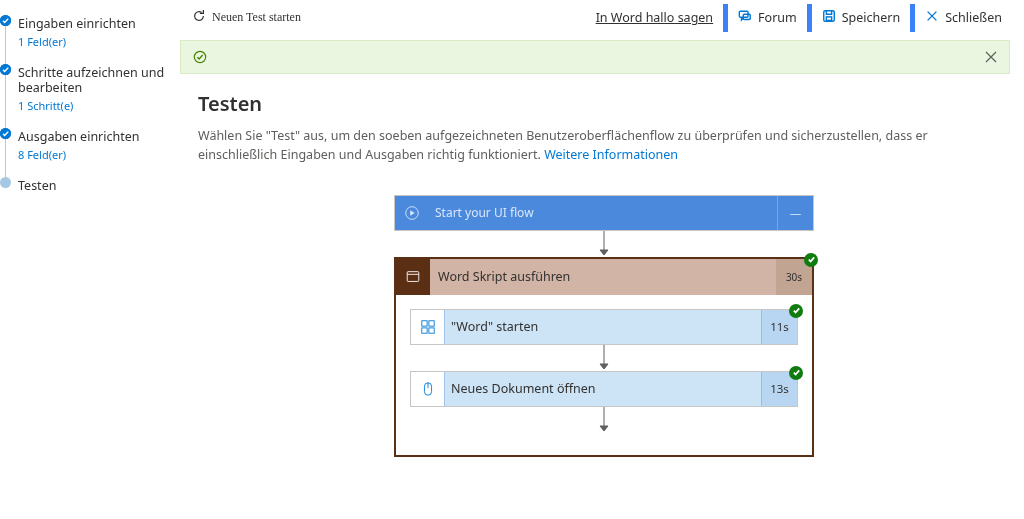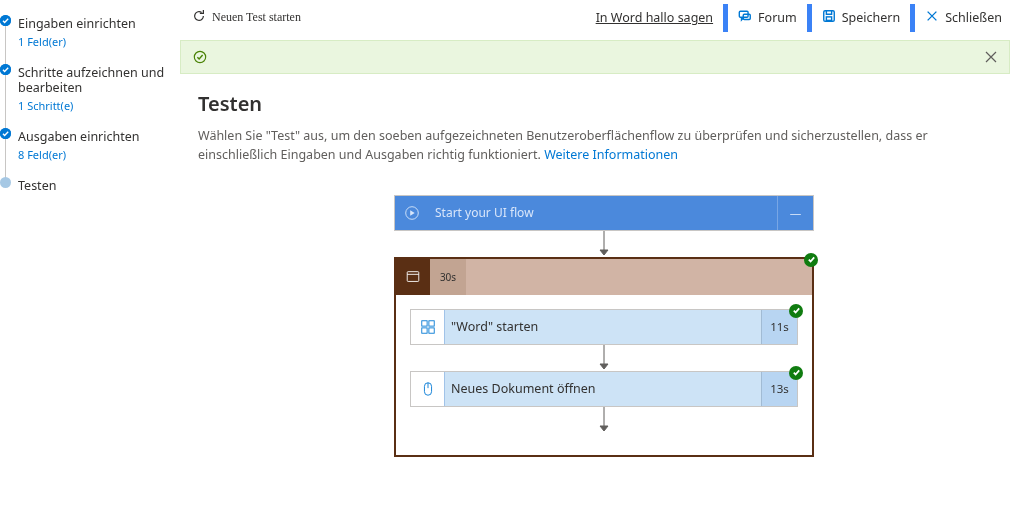--- a/index.html
+++ b/index.html
@@ -301,20 +301,21 @@
         </div>
 
         <div class="container-card">
           <div class="container-head">
             <div class="icon-cell">
               <svg viewBox="0 0 18 18">
                   <rect x="2.5" y="3" width="13" height="11" rx="1"></rect>
                   <line x1="2.5" y1="6" x2="15.5" y2="6"></line>
                 </svg>
             </div>
+            <div class="label">Word Skript ausführen</div>
             <div class="time">30s</div>
             <div class="tick">
               <svg viewBox="0 0 10 10">
                   <path d="M2 5.2l2 2 4-4.5"></path>
                 </svg>
             </div>
           </div>
           <div class="container-body" id="container-body">
               <div class="card step-card">
                 <div class="icon-cell">

